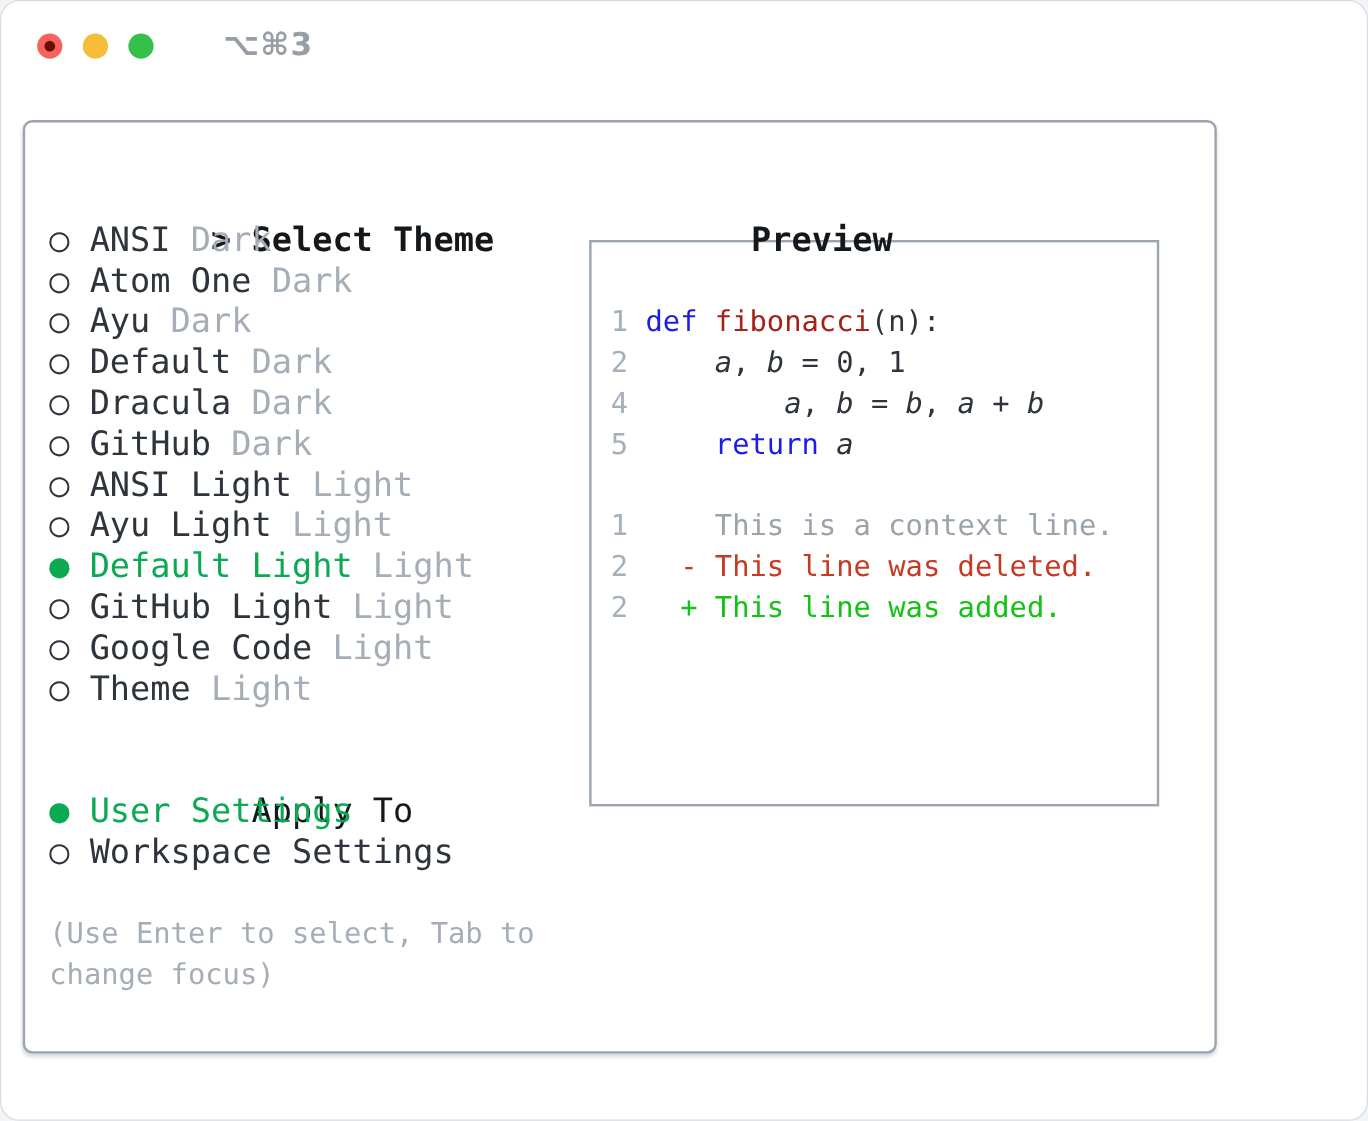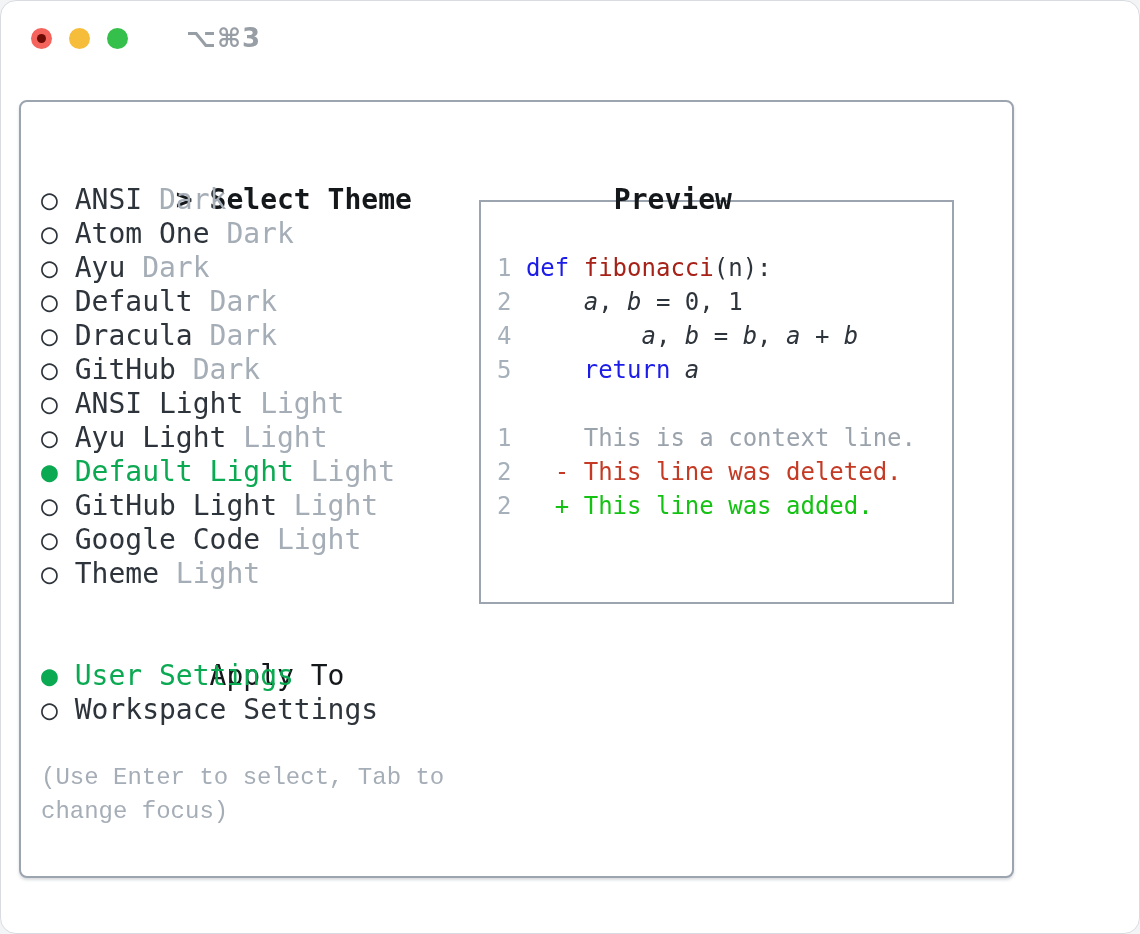--- a/index.html
+++ b/index.html
@@ -59,21 +59,21 @@
     position: absolute;
     left: 18px; top: 99px;
     width: 995px; height: 778px;
     box-sizing: border-box;
     border: 2px solid var(--color-border);
     border-radius: 8px;
     background: #ffffff;
     box-shadow: 0 2px 3px rgba(140,150,160,0.35);
   }
   .left-col  { position: absolute; left: 20px;  top: 47px; }
-  .right-col { position: absolute; left: 458px; top: 47px; }
+  .right-col { position: absolute; left: 470px; top: 47px; }
 
   .row {
     height: 34px;
     line-height: 34px;
     font-size: 28px;
     white-space: pre;
     color: var(--color-text);
   }
   .spacer { height: 34px; }
 
@@ -89,27 +89,26 @@
   .apply-row.selected .name { color: var(--color-selected-green); }
 
   .apply-header { padding-left: 2ch; color: var(--color-heading); }
 
   .hint {
     width: 420px;
     font-size: 24px;
     line-height: 34px;
     color: var(--color-muted);
     white-space: normal;
-    font-family: Liberation Mono, monospace;
   }
   
   .preview-box {
     margin-top: 17px;
     width: 475px;
-    height: 404px;
+    height: 472px;
     box-sizing: border-box;
     border: 2px solid var(--color-border);
     background: #ffffff;
     padding: 49px 0 0 16px;
     overflow: hidden;
   }
   .code-row {
     height: 34px;
     line-height: 34px;
     font-size: 24px;

